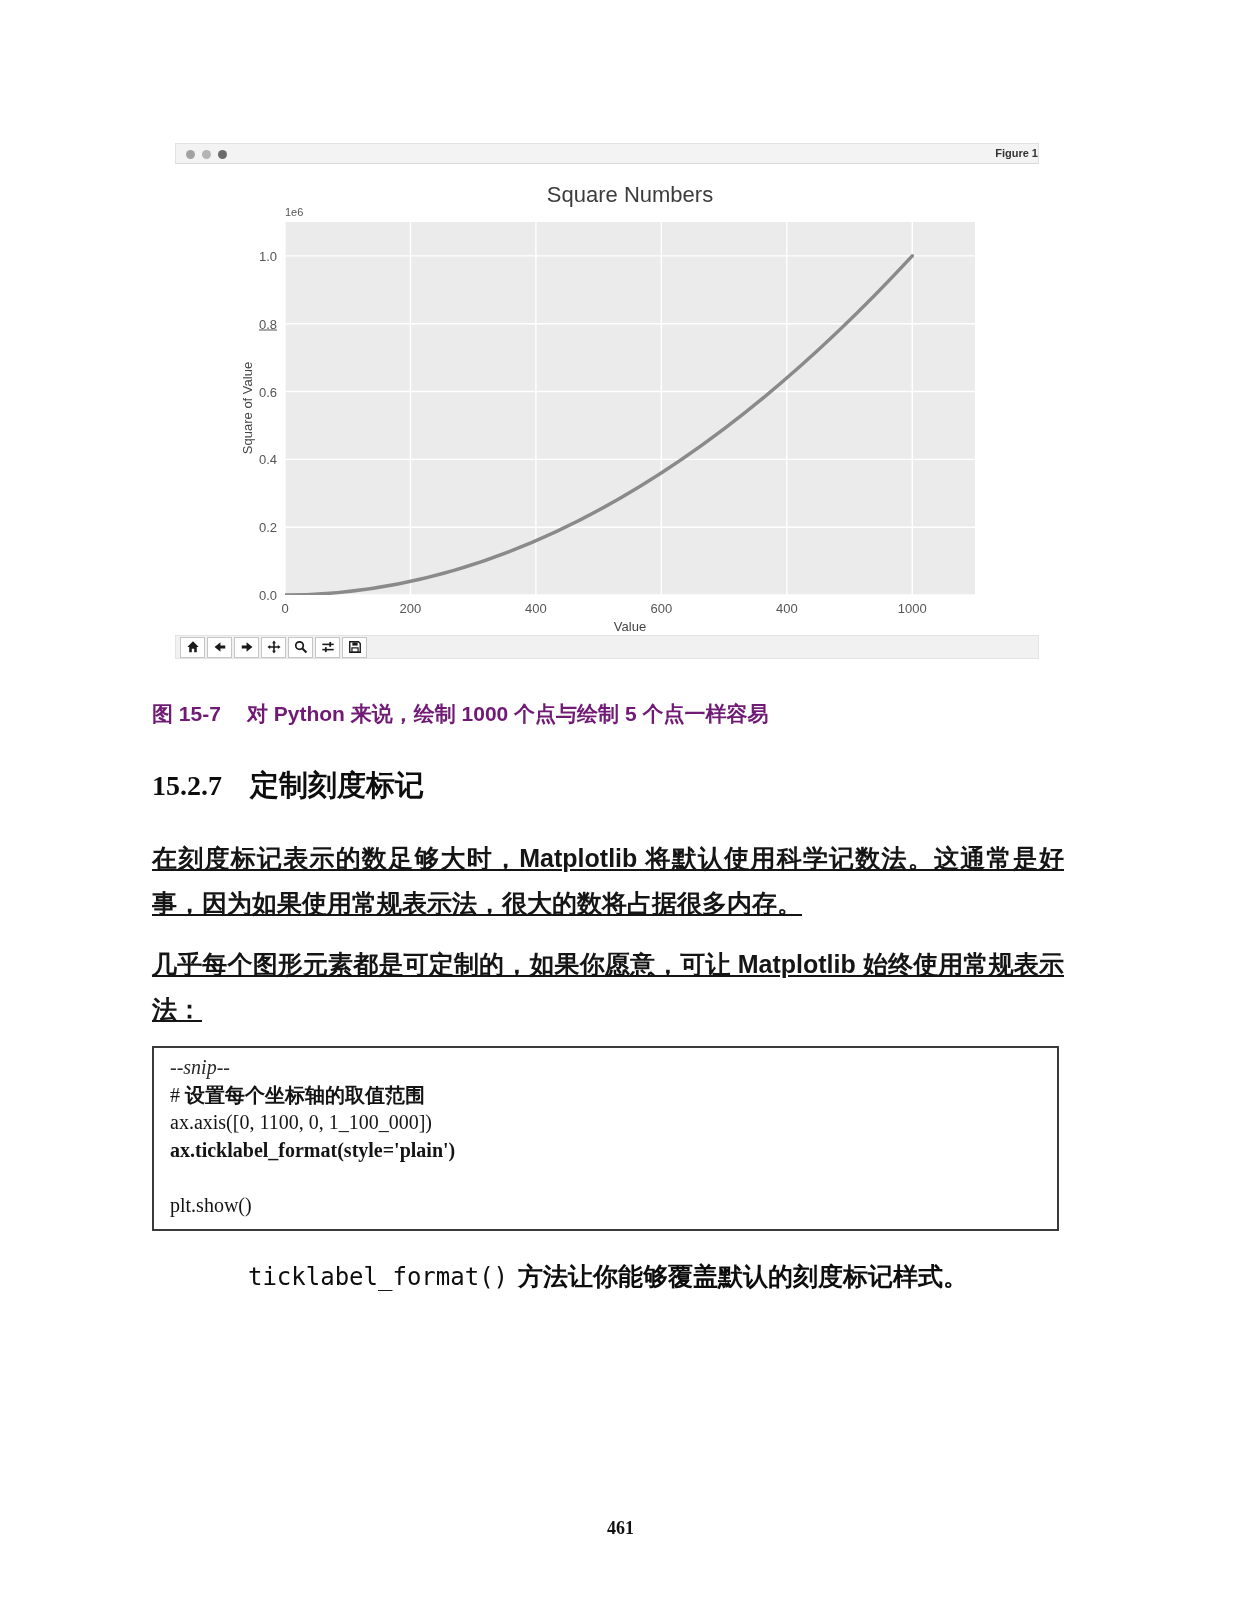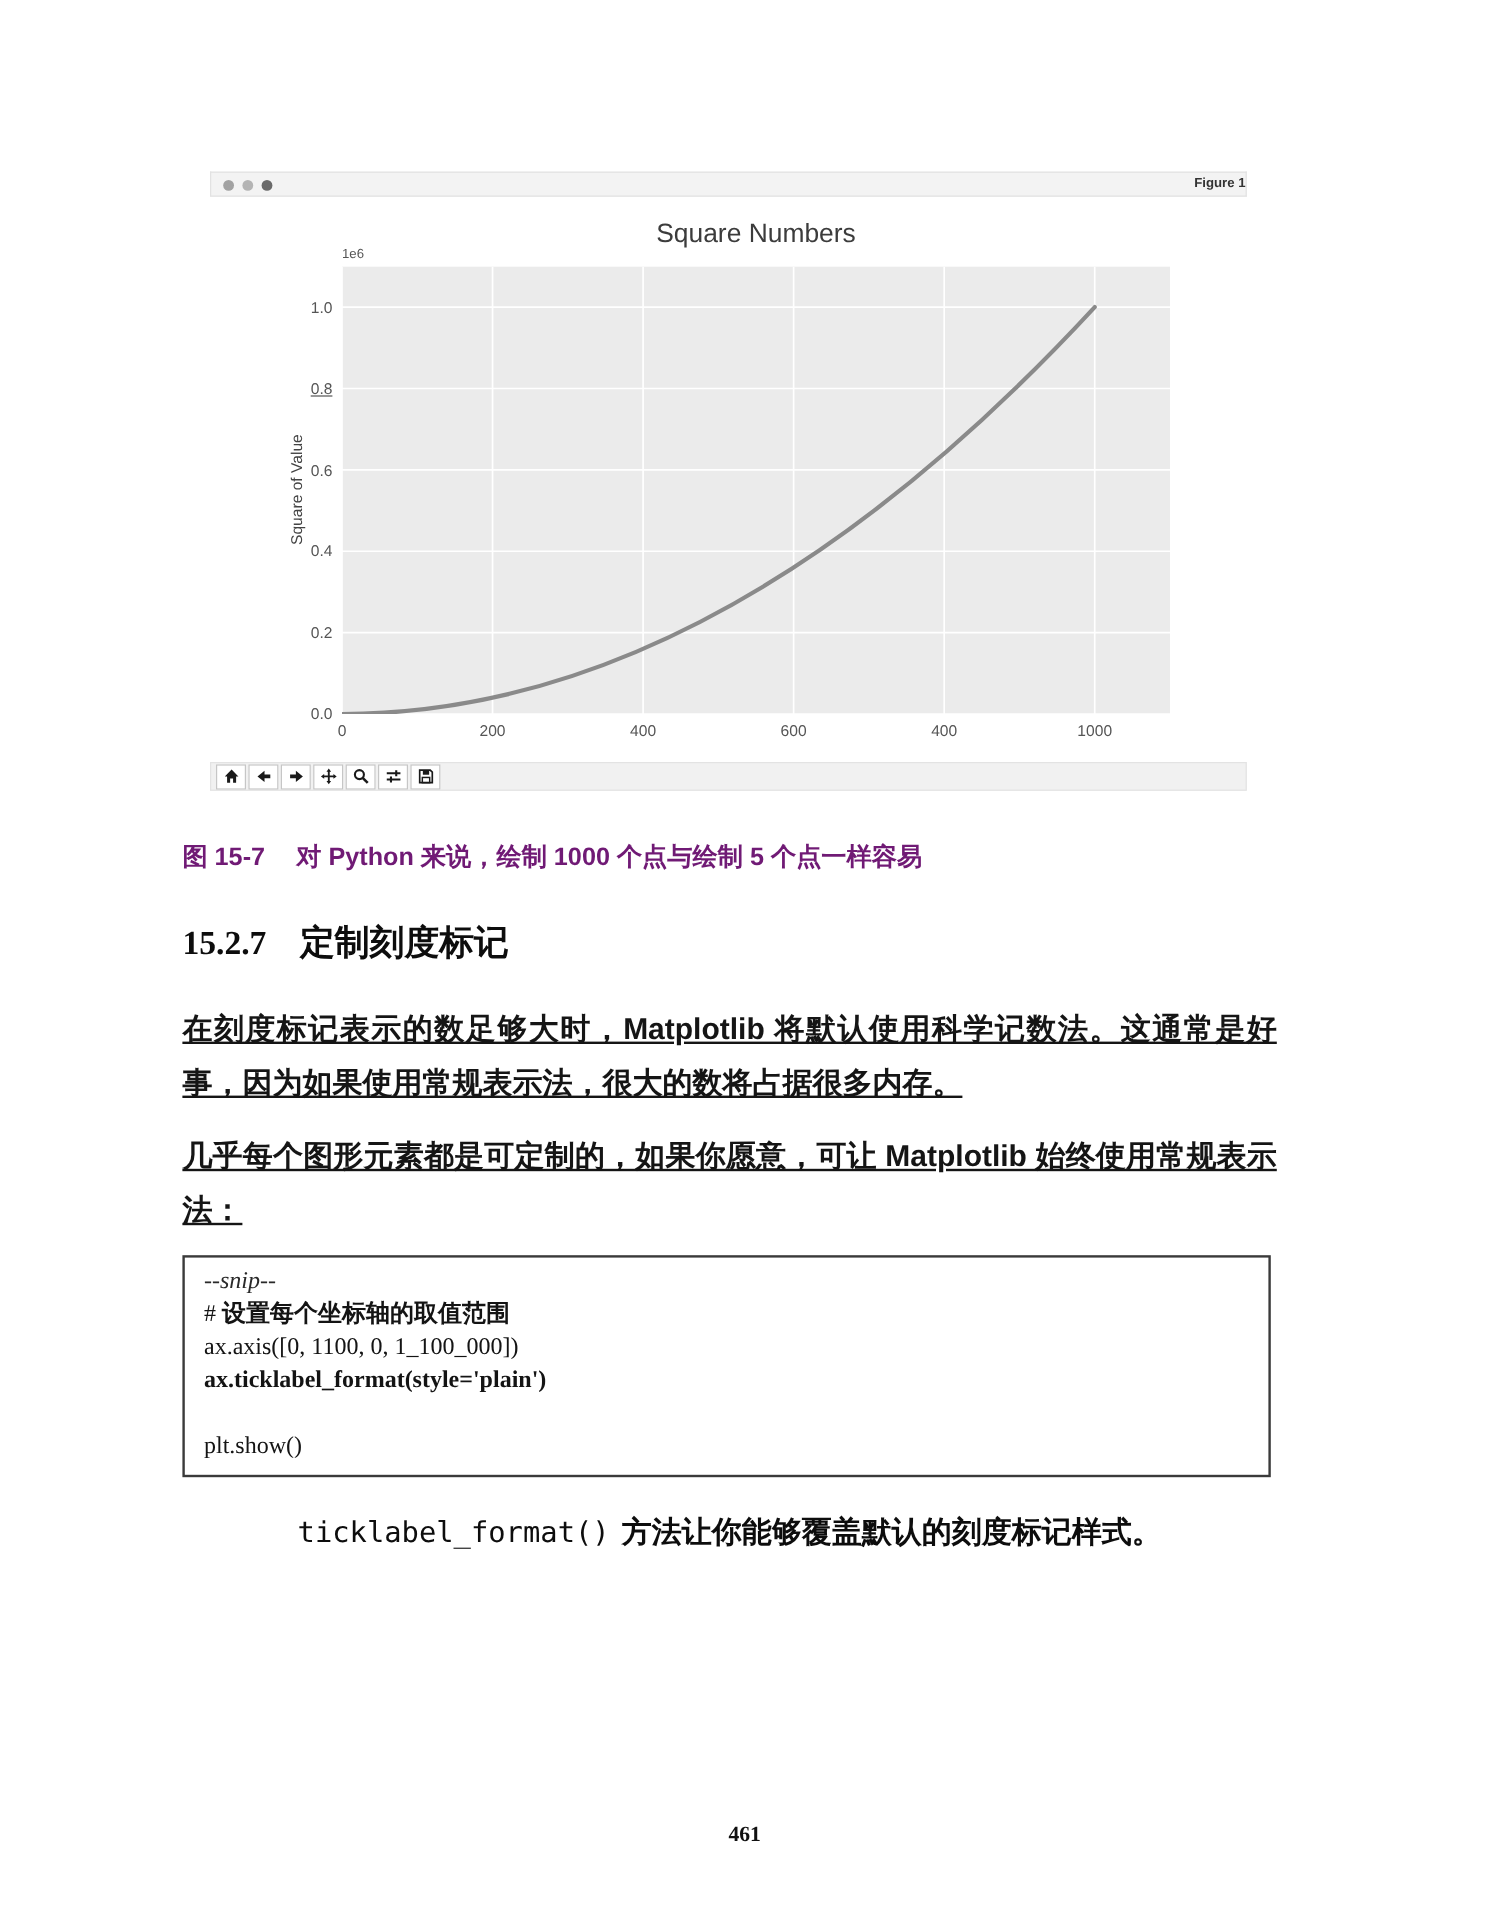--- a/index.html
+++ b/index.html
@@ -132,20 +132,21 @@
           </svg>
       </div>
       <div class="x-ticks" id="x-ticks">
           <span style="left: 0%;">0</span>
           <span style="left: 18.1818%;">200</span>
           <span style="left: 36.3636%;">400</span>
           <span style="left: 54.5455%;">600</span>
           <span style="left: 72.7273%;">400</span>
           <span style="left: 90.9091%;">1000</span>
         </div>
+      <div class="x-axis-label">Value</div>
     </div>
 
     <div class="nav-toolbar">
       <div class="tool-btn">
         <svg viewBox="0 0 16 16">
             <path d="M8 1.5 L14.5 8 H12.3 V14 H9.4 V10 H6.6 V14 H3.7 V8 H1.5 Z" fill="#1a1a1a"></path>
           </svg>
       </div>
       <div class="tool-btn">
         <svg viewBox="0 0 16 16">

